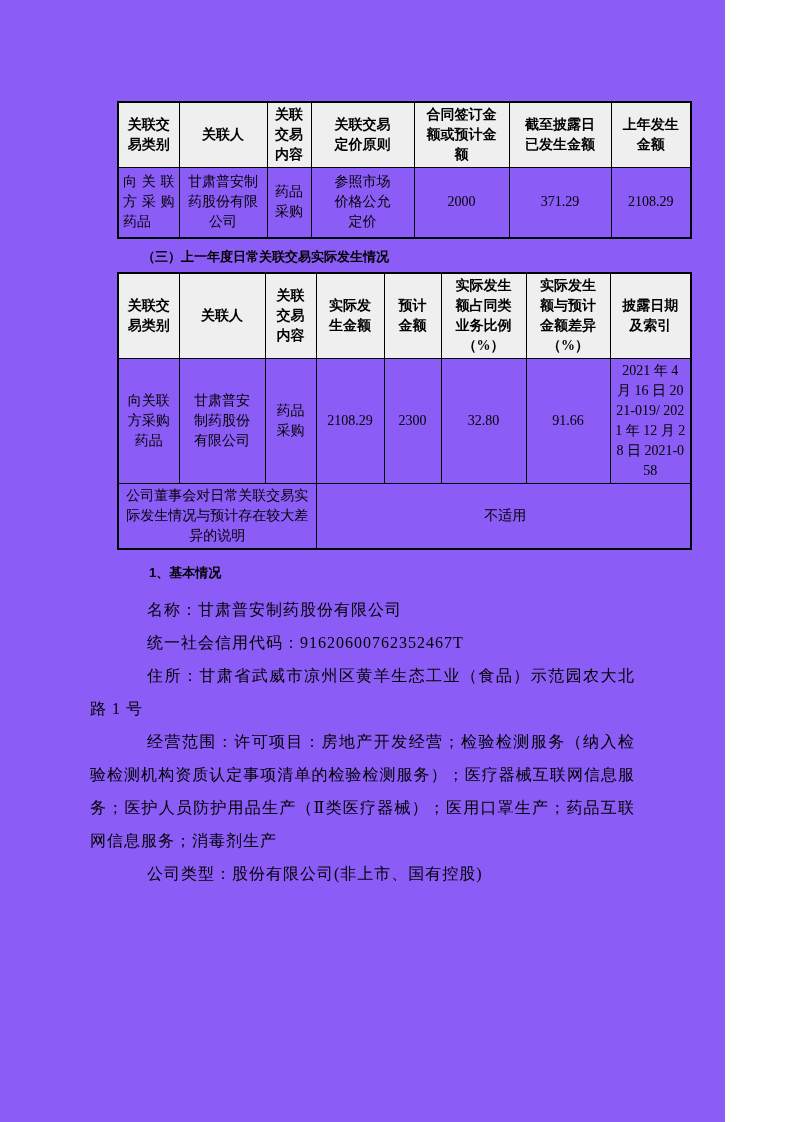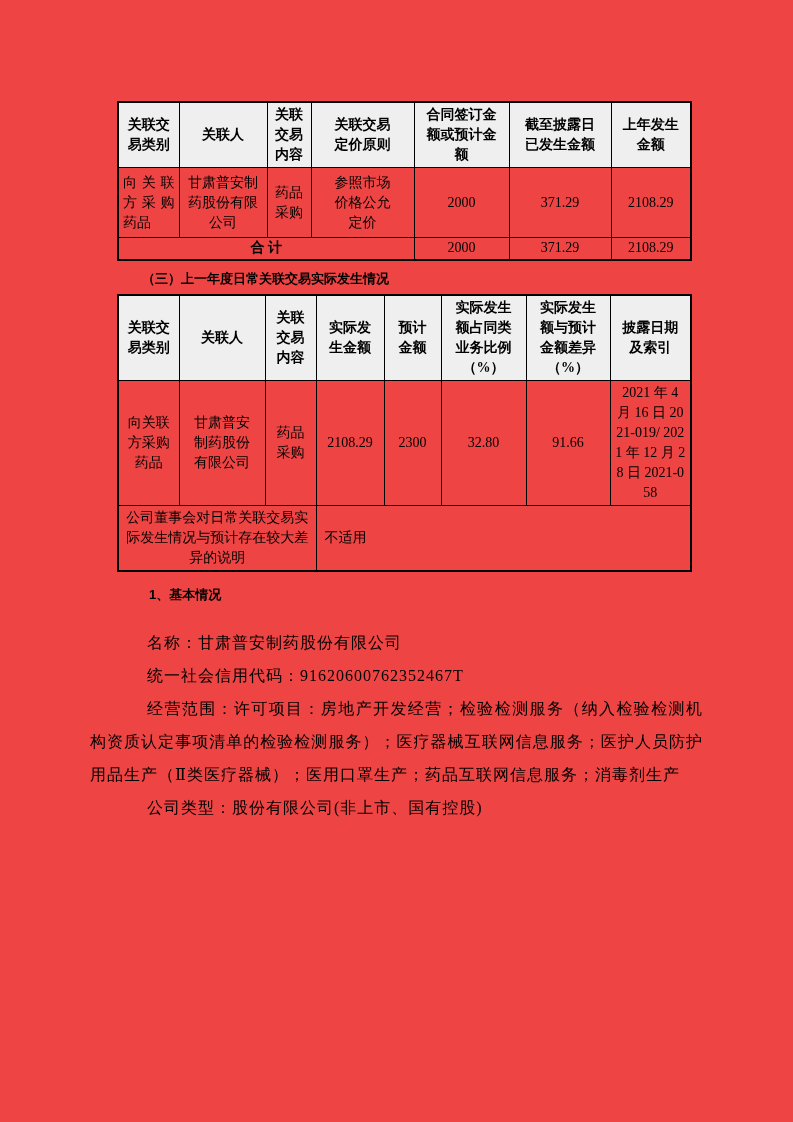--- a/index.html
+++ b/index.html
@@ -1,20 +1,20 @@
 <!DOCTYPE html>
 <html><head>
 <meta charset="utf-8">
 <style>
   html,body{margin:0;padding:0;background:#ffffff;}
   .page{
     position:relative;
-    width:793px;height:1122px;
+    width:725px;height:1122px;
     box-sizing:border-box;
-    background:#ef4444;color:#000;
+    background:#8b5cf6;color:#000;
     font-family:"Liberation Serif","DejaVu Serif",serif;
     padding:101px 90px 0 90px;
     overflow:hidden;
   }
   
   table.doc{
     border-collapse:collapse;table-layout:fixed;
     width:573px;margin-left:27px;
     font-size:14px;
     border:2px solid #000;
@@ -25,40 +25,40 @@
     padding:2px 4px;line-height:20px;
     font-weight:normal;overflow:hidden;
     word-break:break-all;
   }
   .doc th{background:#efefef;font-weight:bold;}
   .w2{display:inline-block;width:2em;vertical-align:middle;}
   .w3{display:inline-block;width:3em;vertical-align:middle;}
   .w4{display:inline-block;width:4em;vertical-align:middle;}
   .w5{display:inline-block;width:5em;vertical-align:middle;}
   td.jst{text-align:justify;}
-  td.left{text-align:left;padding-left:8px;}
+  td.left{text-align:center;padding-left:8px;}
   td.total-label{font-weight:bold;}
   tr.t1-head{height:62px;}
   tr.t1-row{height:70px;}
   tr.t1-total{height:22px;}
   tr.t1-total td{padding-top:0;padding-bottom:0;}
   tr.t2-head{height:83px;}
   tr.t2-row{height:125px;}
   tr.t2-note1{height:63px;}
   tr.t2-note2{height:65px;}
   
   .h-sec{
     font-family:"Liberation Sans","DejaVu Sans",sans-serif;
     font-weight:bold;font-size:13px;line-height:18px;color:#000;
   }
   #sec3-heading{margin:9px 0 6px 52px;}
   #sec2-heading{margin:15px 0 0 31px;}
   #sub1-heading{margin:14px 0 4px 59px;}
   
-  .body-text{margin-top:22px;}
+  .body-text{margin-top:11px;}
   .body-text p{
     margin:0;font-size:16px;line-height:33px;
     text-indent:57px;text-align:justify;
     letter-spacing:1px;
   }
 </style>
 </head>
 <body>
 
 <div class="page">
@@ -81,26 +81,20 @@
       <th><span class="w4">关联交易定价原则</span></th>
       <th><span class="w5">合同签订金额或预计金额</span></th>
       <th><span class="w5">截至披露日已发生金额</span></th>
       <th><span class="w4">上年发生金额</span></th>
     </tr>
     <tr class="t1-row">
       <td class="jst">向关联方采购药品</td>
       <td><span class="w5">甘肃普安制药股份有限公司</span></td>
       <td>药品采购</td>
       <td><span class="w4">参照市场价格公允定价</span></td>
-      <td>2000</td>
-      <td>371.29</td>
-      <td>2108.29</td>
-    </tr>
-    <tr class="t1-total">
-      <td colspan="4" class="total-label">合 计</td>
       <td>2000</td>
       <td>371.29</td>
       <td>2108.29</td>
     </tr>
   </tbody>
     </table>
 
   <div id="sec3-heading" class="h-sec">（三）上一年度日常关联交易实际发生情况</div>
 
   <table class="doc">
@@ -141,17 +135,18 @@
     </tr>
   </tbody>
     </table>
 
 
   <div id="sub1-heading" class="h-sec">1、基本情况</div>
 
   <div class="body-text">
     <p>名称：甘肃普安制药股份有限公司</p>
     <p>统一社会信用代码：91620600762352467T</p>
+    <p>住所：甘肃省武威市凉州区黄羊生态工业（食品）示范园农大北路 1 号</p>
     <p>经营范围：许可项目：房地产开发经营；检验检测服务（纳入检验检测机构资质认定事项清单的检验检测服务）；医疗器械互联网信息服务；医护人员防护用品生产（Ⅱ类医疗器械）；医用口罩生产；药品互联网信息服务；消毒剂生产</p>
     <p>公司类型：股份有限公司(非上市、国有控股)</p>
   </div>
 
 </div>
 
 </body></html>

